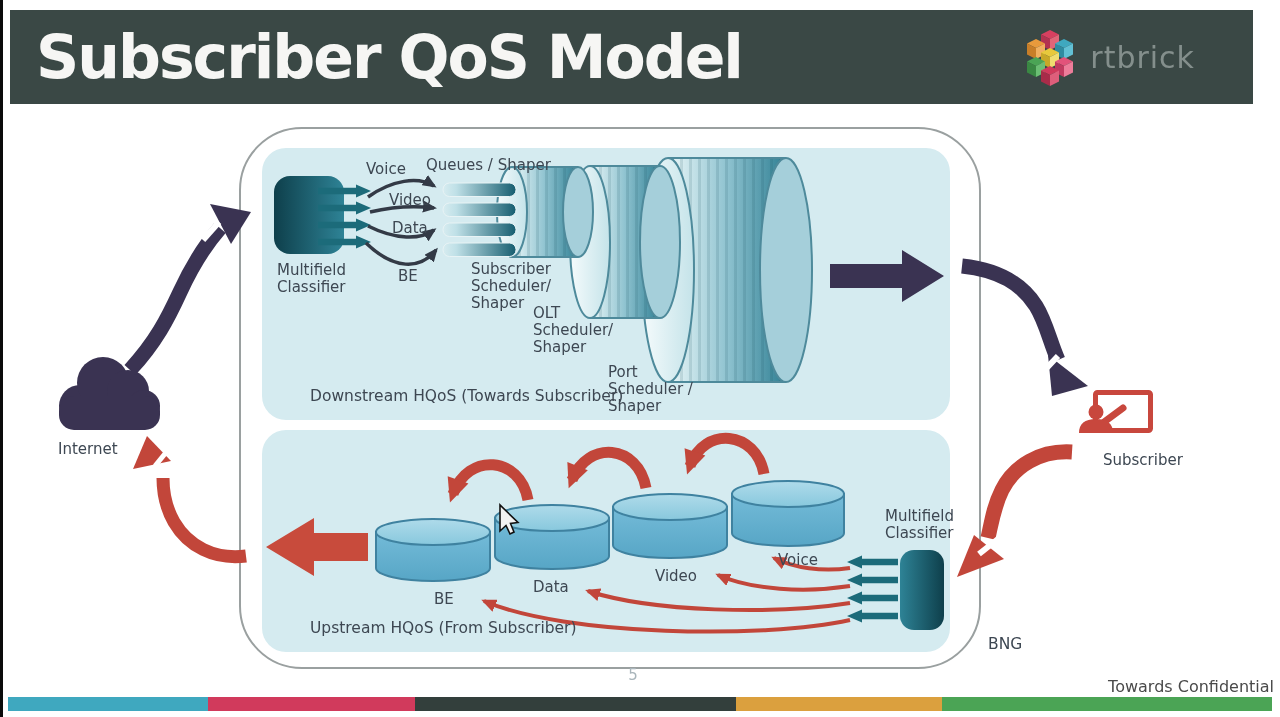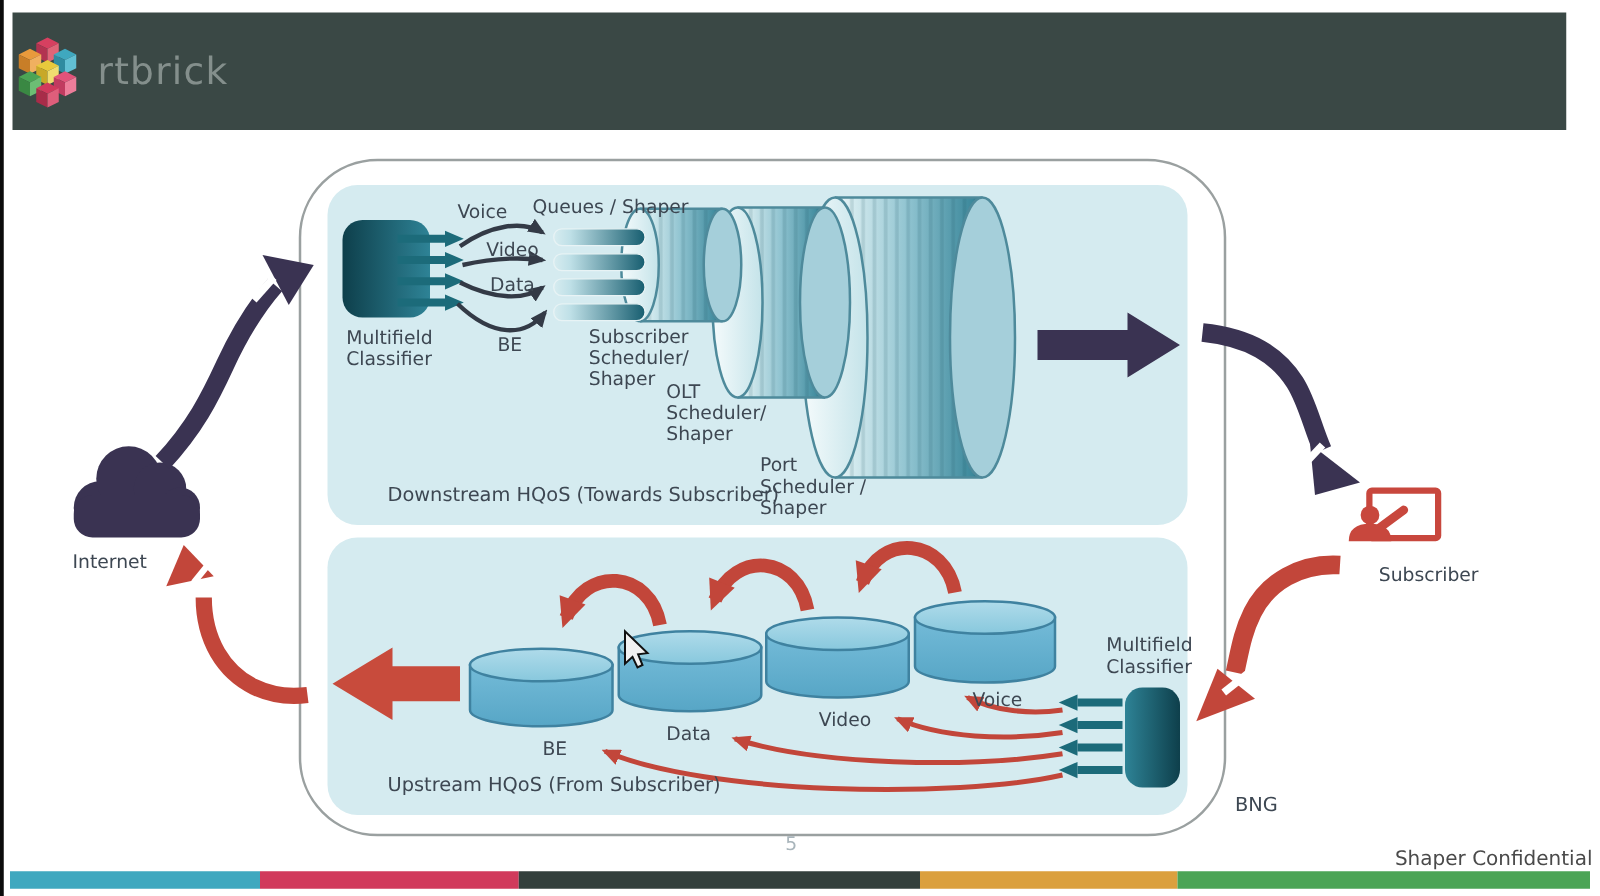--- a/index.html
+++ b/index.html
@@ -36,20 +36,21 @@
   .stripe .s4 { width:206px; background:#DBA03E; }
   .stripe .s5 { width:330px; background:#4BA455; }
   .stripe div { height:100%; }
 </style>
 </head>
 <body>
 
 <div class="left-edge"></div>
 
 <div class="header">
+  <div class="title">Subscriber QoS Model</div>
   <div class="logo">
     <svg width="56" height="62" viewBox="0 0 56 62">
       <g>
         <polygon points="28,4 37,8.5 28,13 19,8.5" fill="#D64060"></polygon>
         <polygon points="19,8.5 28,13 28,24 19,19.5" fill="#B23350"></polygon>
         <polygon points="37,8.5 28,13 28,24 37,19.5" fill="#E06578"></polygon>
       </g>
       <g>
         <polygon points="14,13 23,17.5 14,22 5,17.5" fill="#E89A3C"></polygon>
         <polygon points="5,17.5 14,22 14,33 5,28.5" fill="#C87E28"></polygon>
@@ -303,20 +304,20 @@
   <g>
     <path d="M246,556 C214,560 188,546 174,522 C166,508 163,492 163,478" stroke="#C2463A" stroke-width="13" fill="none"></path>
     <polygon points="147,436 133,469 171,461" fill="#C2463A"></polygon>
     <line x1="155" y1="466" x2="168" y2="450" stroke="#ffffff" stroke-width="5"></line>
   </g>
 
   <polygon points="500,505 500,531 506,525.5 510,534 514,532 510.5,523.5 518,522.5" fill="#F2F2F2" stroke="#111111" stroke-width="1.6"></polygon>
 </svg>
 
 <div class="page-num">5</div>
-<div class="confidential">Shaper Confidential</div>
+<div class="confidential">Towards Confidential</div>
 <div class="stripe">
   <div class="s1"></div>
   <div class="s2"></div>
   <div class="s3"></div>
   <div class="s4"></div>
   <div class="s5"></div>
 </div>
 
 </body></html>

